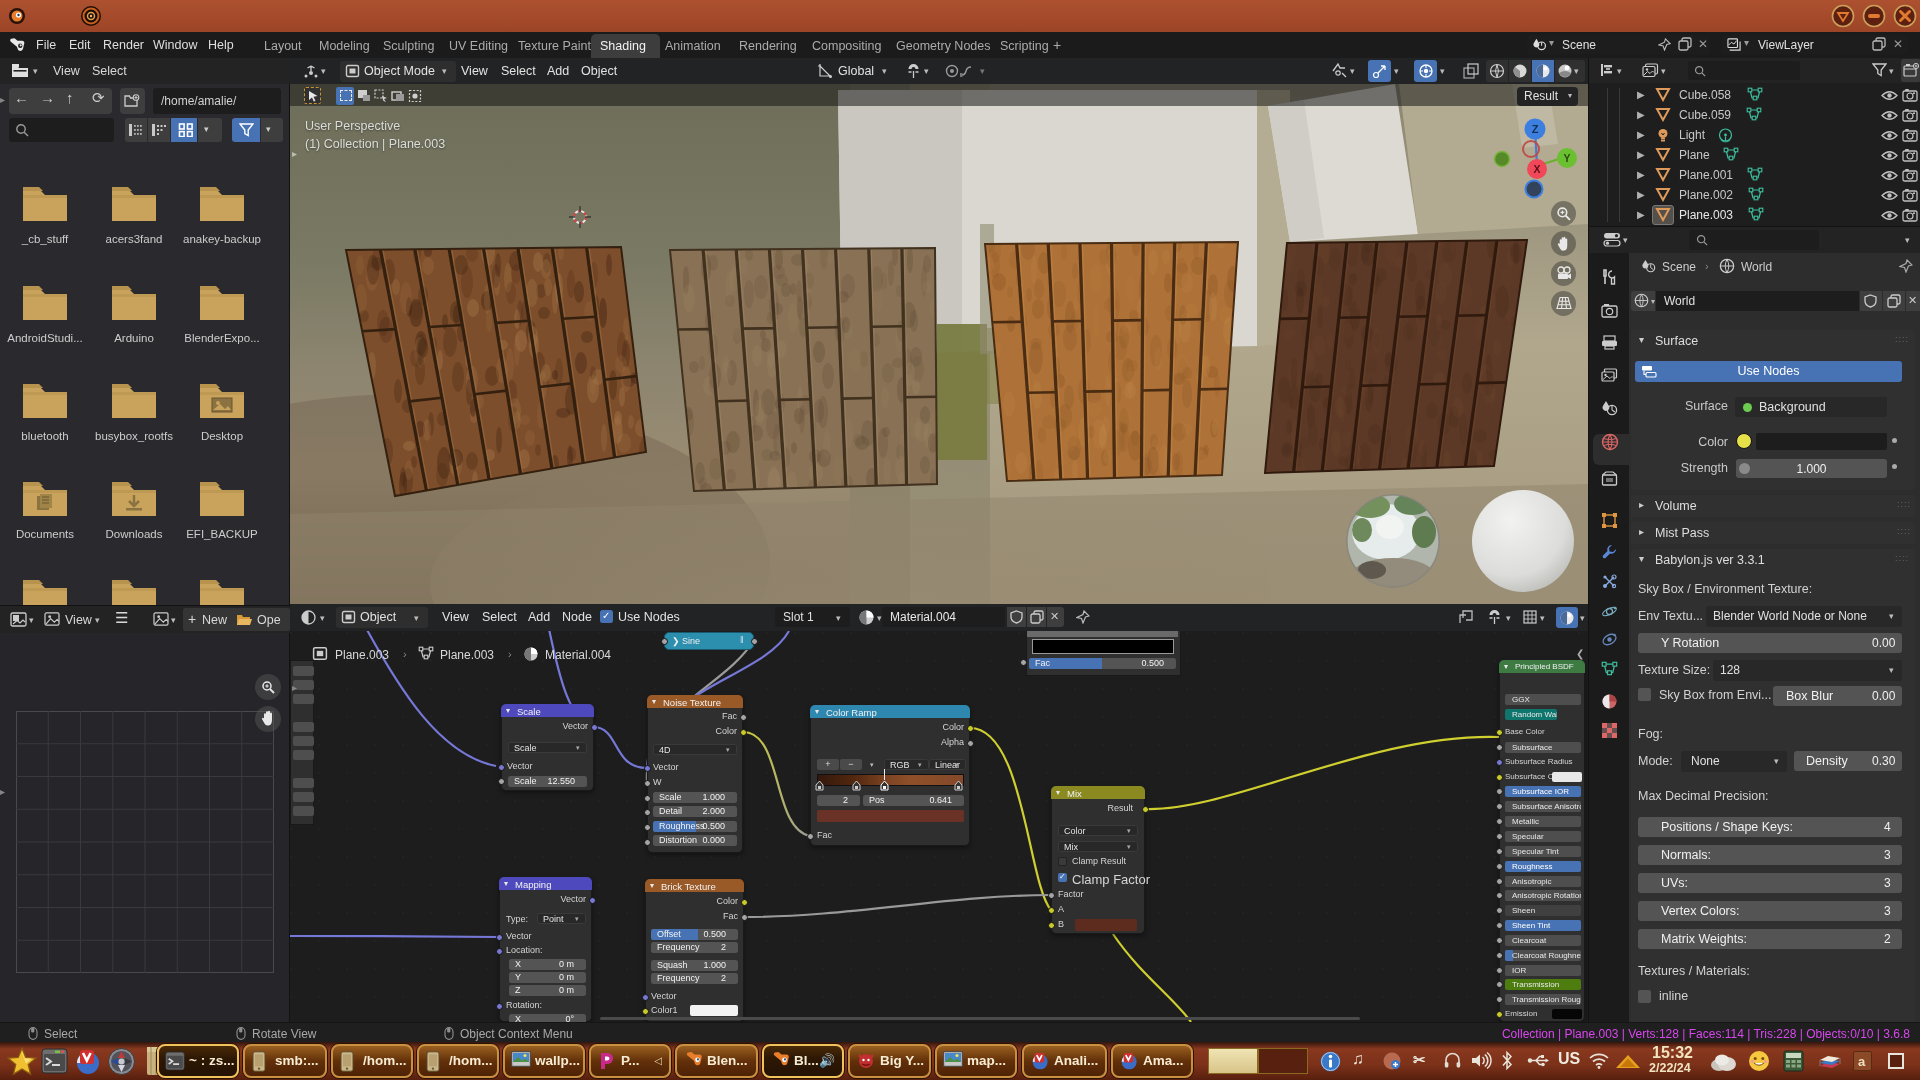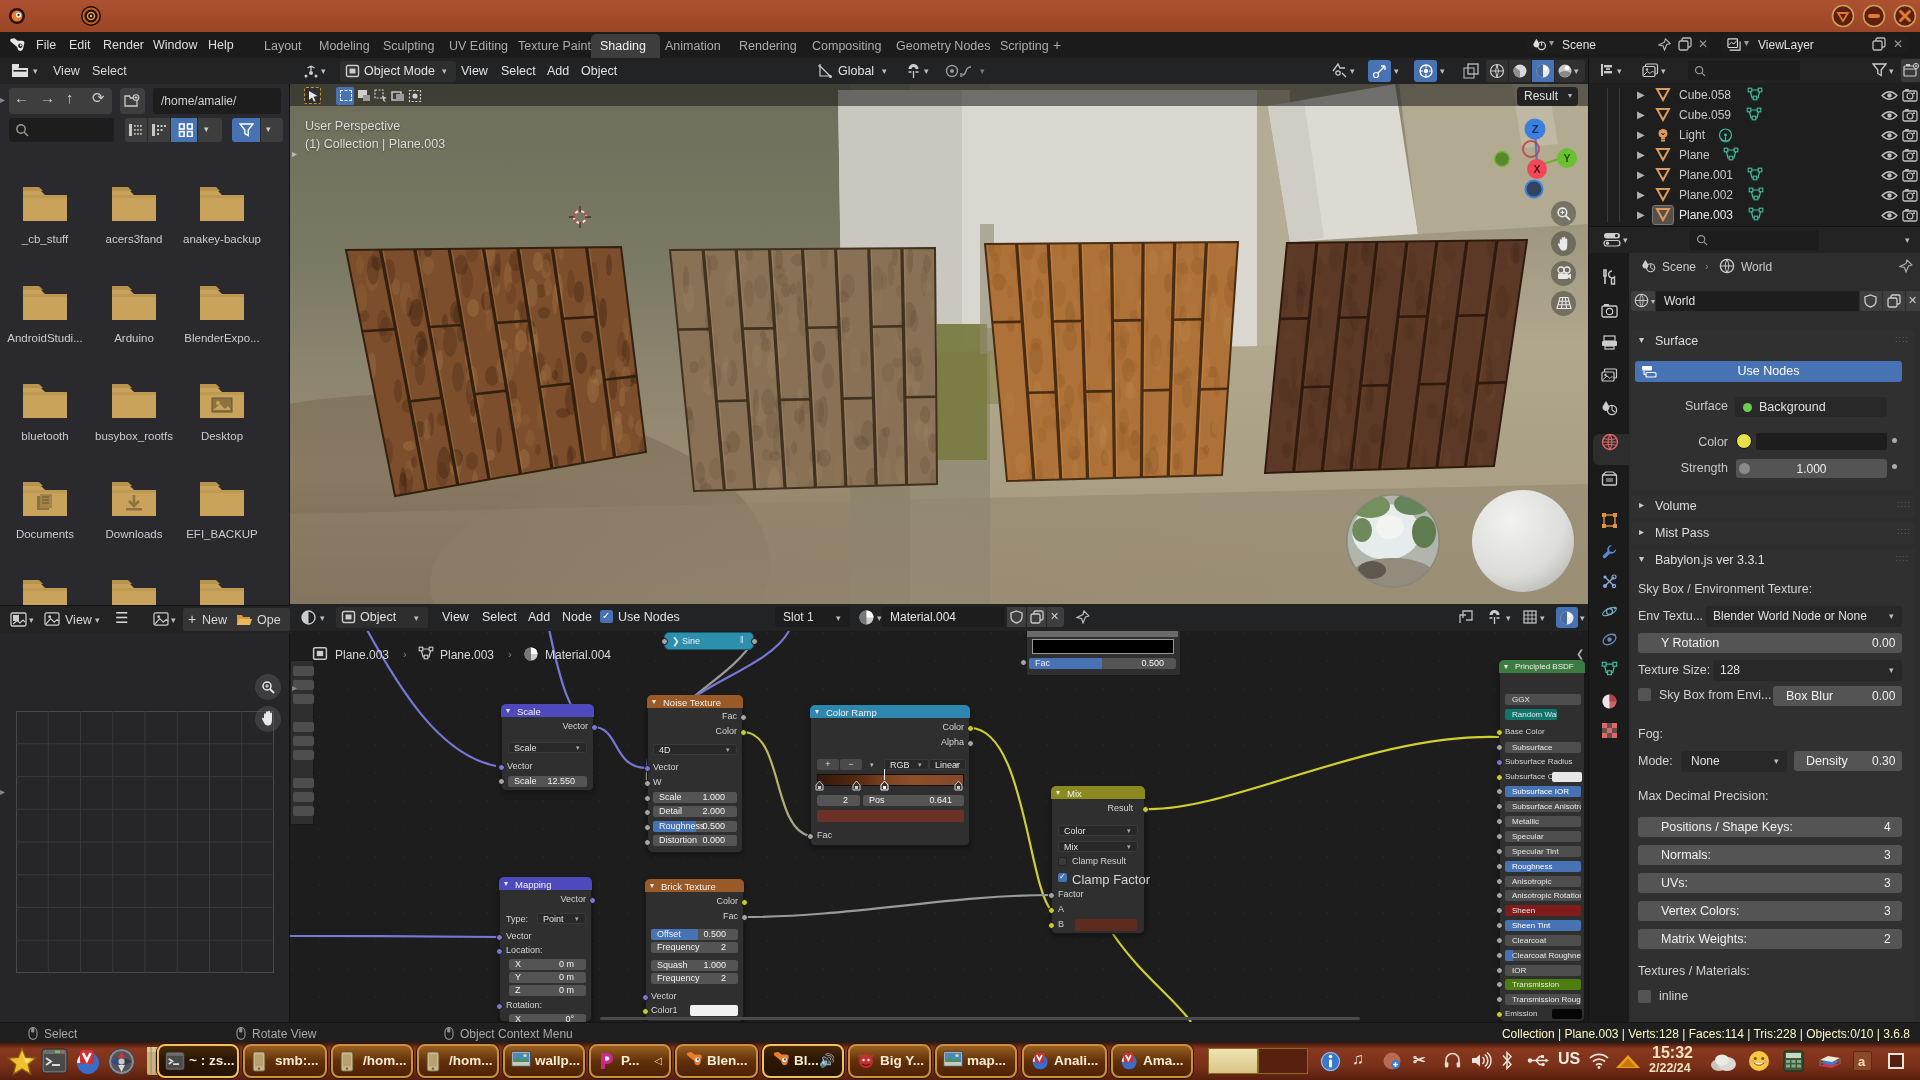--- a/index.html
+++ b/index.html
@@ -100,21 +100,21 @@
       <svg class="abs" style="left:236px;top:4px;" width="10" height="13" viewBox="0 0 10 14">
         <rect x="0.7" y="0.7" width="8.6" height="12.6" rx="4.3" fill="none" stroke="#909090" stroke-width="1.2"></rect>
         <rect x="3" y="1" width="3.4" height="5" rx="1.4" fill="#909090"></rect>
       </svg>
       <div class="txt" style="left:252px;top:4px;font-size:12px;color:#a8a8a8;">Rotate View</div>
       <svg class="abs" style="left:444px;top:4px;" width="10" height="13" viewBox="0 0 10 14">
         <rect x="0.7" y="0.7" width="8.6" height="12.6" rx="4.3" fill="none" stroke="#909090" stroke-width="1.2"></rect>
         <rect x="3" y="1" width="3.4" height="5" rx="1.4" fill="#909090"></rect>
       </svg>
       <div class="txt" style="left:460px;top:4px;font-size:12px;color:#a8a8a8;">Object Context Menu</div>
-      <div class="txt" style="right:10px;top:4px;font-size:12px;color:#fef9c3;">Collection | Plane.003 | Verts:128 | Faces:114 | Tris:228 | Objects:0/10 | 3.6.8</div>
+      <div class="txt" style="right:10px;top:4px;font-size:12px;color:#d946ef;">Collection | Plane.003 | Verts:128 | Faces:114 | Tris:228 | Objects:0/10 | 3.6.8</div>
     </div>
     <div class="abs" style="left:0;top:1042px;width:1920px;height:38px;background:linear-gradient(#31150d,#88381f 18%,#7c3119 60%,#571f0e);">
       <svg class="abs" style="left:7px;top:5px;" width="30" height="29" viewBox="0 0 24 23">
         <path d="M12 1 L15 8.2 L23 8.8 L17 13.8 L18.8 21.6 L12 17.4 L5.2 21.6 L7 13.8 L1 8.8 L9 8.2 Z" fill="#f0c030" stroke="#8a5a10" stroke-width="1"></path>
         <path d="M12 3.5 L14 8.8 L19.5 9.3 L15.2 13 L12 5 Z" fill="#f8e080"></path>
       </svg>
       <svg class="abs" style="left:41px;top:6px;" width="27" height="26" viewBox="0 0 27 26">
         <rect x="1" y="1" width="25" height="24" rx="3" fill="#6e6e6e" stroke="#2b2b2b"></rect>
         <rect x="3" y="6" width="21" height="17" rx="1" fill="#4a4a4a"></rect>
         <path d="M5 10 L10 13.5 L5 17" stroke="#d8d8d8" stroke-width="2" fill="none"></path>
@@ -2251,21 +2251,21 @@
       </div>
       <div style="position:absolute;left:1205.5px;top:258.5px;width:7px;height:7px;border-radius:50%;background:#a5a5a5;border:1px solid #111;"></div>
       <div class="abs" style="left:1215px;top:272px;width:76px;height:11px;background:#4e4e4e;border-radius:2px;overflow:hidden;">
         <div class="txt" style="left:7px;top:0.5px;font-size:8px;color:#e8e8e8;">Anisotropic</div>
       </div>
       <div style="position:absolute;left:1205.5px;top:273.5px;width:7px;height:7px;border-radius:50%;background:#a5a5a5;border:1px solid #111;"></div>
       <div class="abs" style="left:1215px;top:286px;width:76px;height:11px;background:#4e4e4e;border-radius:2px;overflow:hidden;">
         <div class="txt" style="left:7px;top:0.5px;font-size:8px;color:#e8e8e8;">Anisotropic Rotation</div>
       </div>
       <div style="position:absolute;left:1205.5px;top:287.5px;width:7px;height:7px;border-radius:50%;background:#a5a5a5;border:1px solid #111;"></div>
-      <div class="abs" style="left:1215px;top:301px;width:76px;height:11px;background:#7f1d1d;border-radius:2px;overflow:hidden;">
+      <div class="abs" style="left:1215px;top:301px;width:76px;height:11px;background:#404040;border-radius:2px;overflow:hidden;">
         <div class="txt" style="left:7px;top:0.5px;font-size:8px;color:#e8e8e8;">Sheen</div>
       </div>
       <div style="position:absolute;left:1205.5px;top:302.5px;width:7px;height:7px;border-radius:50%;background:#a5a5a5;border:1px solid #111;"></div>
       <div class="abs" style="left:1215px;top:316px;width:76px;height:11px;background:#4772b3;border-radius:2px;overflow:hidden;">
         <div class="txt" style="left:7px;top:0.5px;font-size:8px;color:#fff;">Sheen Tint</div>
       </div>
       <div style="position:absolute;left:1205.5px;top:317.5px;width:7px;height:7px;border-radius:50%;background:#a5a5a5;border:1px solid #111;"></div>
       <div class="abs" style="left:1215px;top:331px;width:76px;height:11px;background:#4e4e4e;border-radius:2px;overflow:hidden;">
         <div class="txt" style="left:7px;top:0.5px;font-size:8px;color:#e8e8e8;">Clearcoat</div>
       </div>

